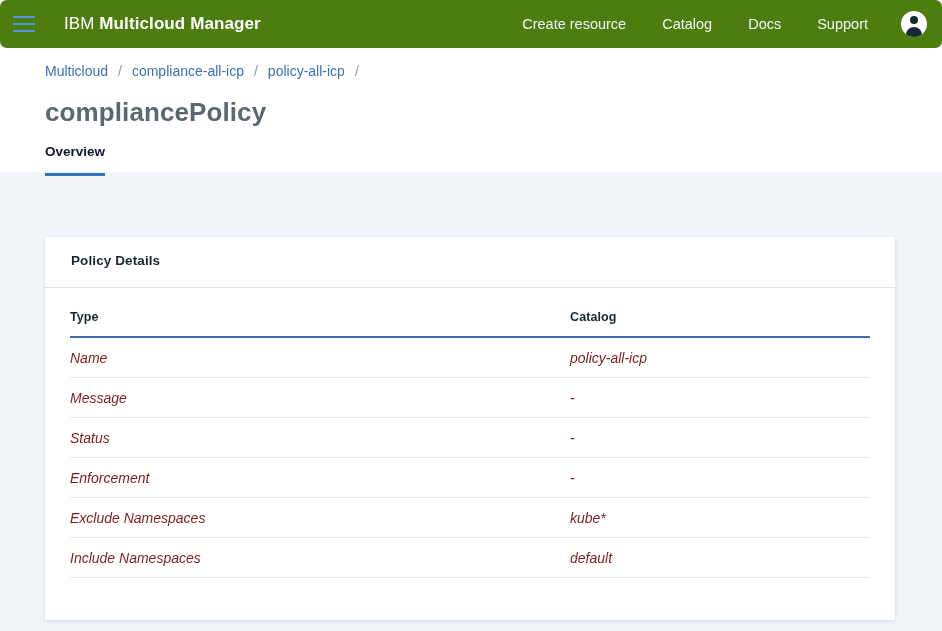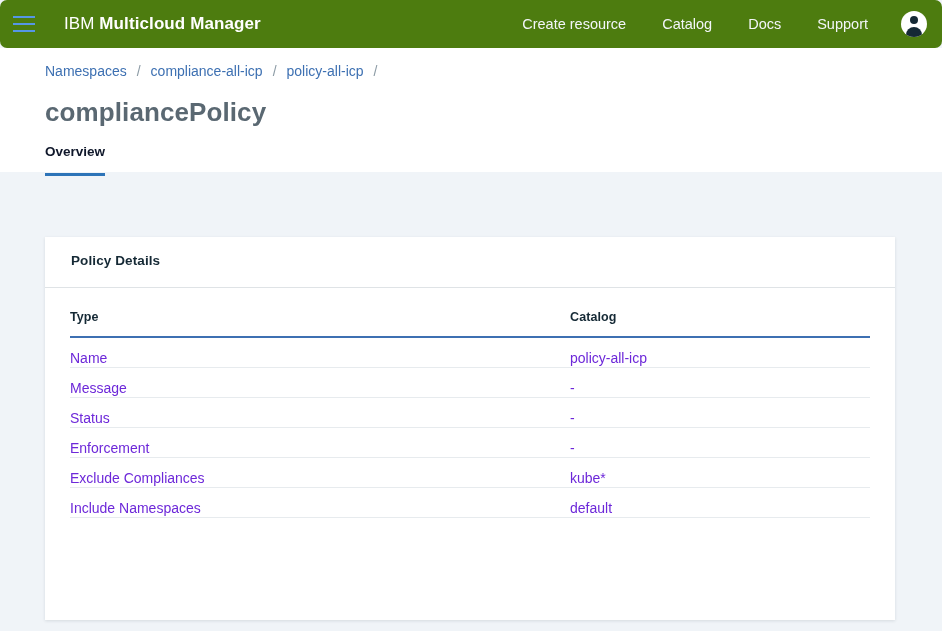--- a/index.html
+++ b/index.html
@@ -182,25 +182,26 @@
     font-size: 12.5px;
     font-weight: 700;
     color: #152935;
     padding: 0 0 12px 0;
     border-bottom: 2px solid #3d70b2;
     letter-spacing: 0.1px;
   }
   table.detail-table th.col-type { width: 500px; }
   table.detail-table td {
     font-size: 14px;
-    color: #6d28d9;
-    padding: 12px 0 1px 0;
+    color: #7f1d1d;
+    padding: 12px 0 11px 0;
     border-bottom: 1px solid #e7ebee;
     vertical-align: middle;
     height: 15px;
+    font-style: italic;
   }
 </style>
 </head>
 <body>
 
 <div class="topbar">
   <div class="hamburger">
     <span></span>
     <span></span>
     <span></span>
@@ -215,21 +216,21 @@
     <a href="#">Docs</a>
     <a href="#">Support</a>
     <div class="avatar-wrap">
       <div class="avatar"></div>
     </div>
   </nav>
 </div>
 
 <div class="page-head">
   <div class="breadcrumb">
-    <a href="#">Namespaces</a>
+    <a href="#">Multicloud</a>
     <span class="sep">/</span>
     <a href="#">compliance-all-icp</a>
     <span class="sep">/</span>
     <a href="#">policy-all-icp</a>
     <span class="sep">/</span>
   </div>
   <h1 class="page-title">compliancePolicy</h1>
   <div class="tabs">
     <div class="tab">Overview</div>
   </div>
@@ -259,21 +260,21 @@
           </tr>
           <tr>
             <td>Status</td>
             <td>-</td>
           </tr>
           <tr>
             <td>Enforcement</td>
             <td>-</td>
           </tr>
           <tr>
-            <td>Exclude Compliances</td>
+            <td>Exclude Namespaces</td>
             <td>kube*</td>
           </tr>
           <tr>
             <td>Include Namespaces</td>
             <td>default</td>
           </tr>
         </tbody>
       </table>
     </div>
   </div>

